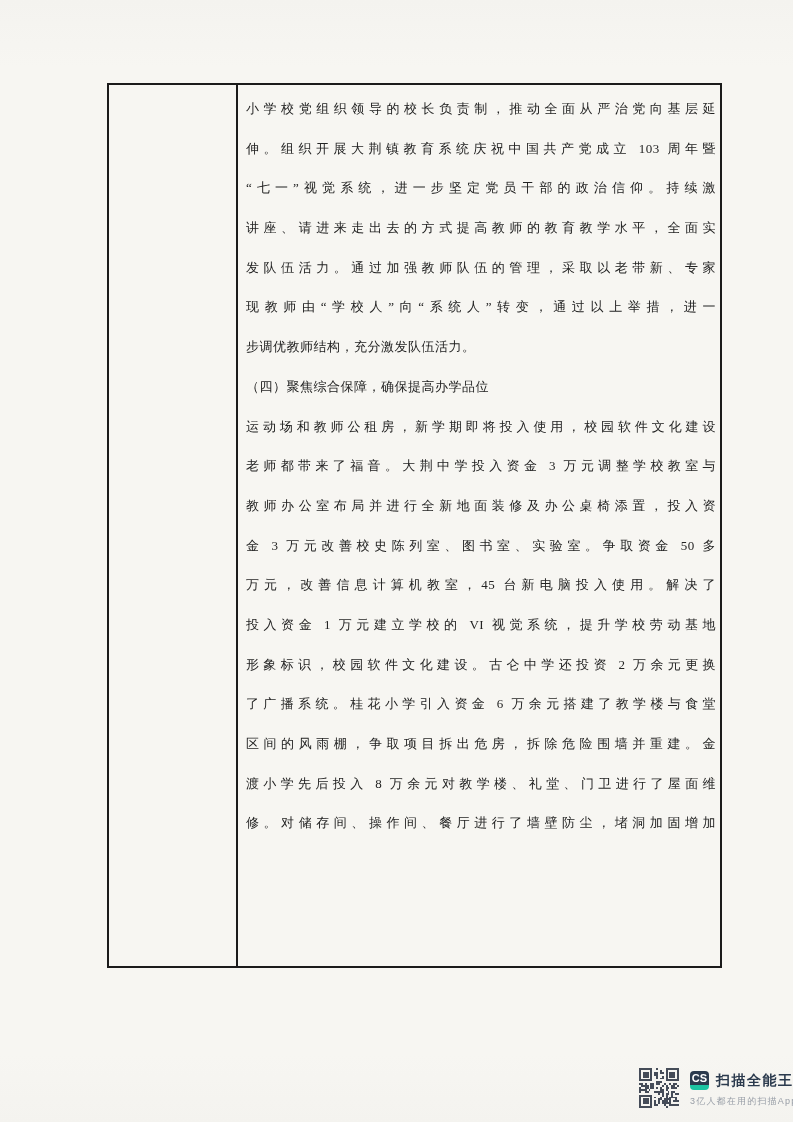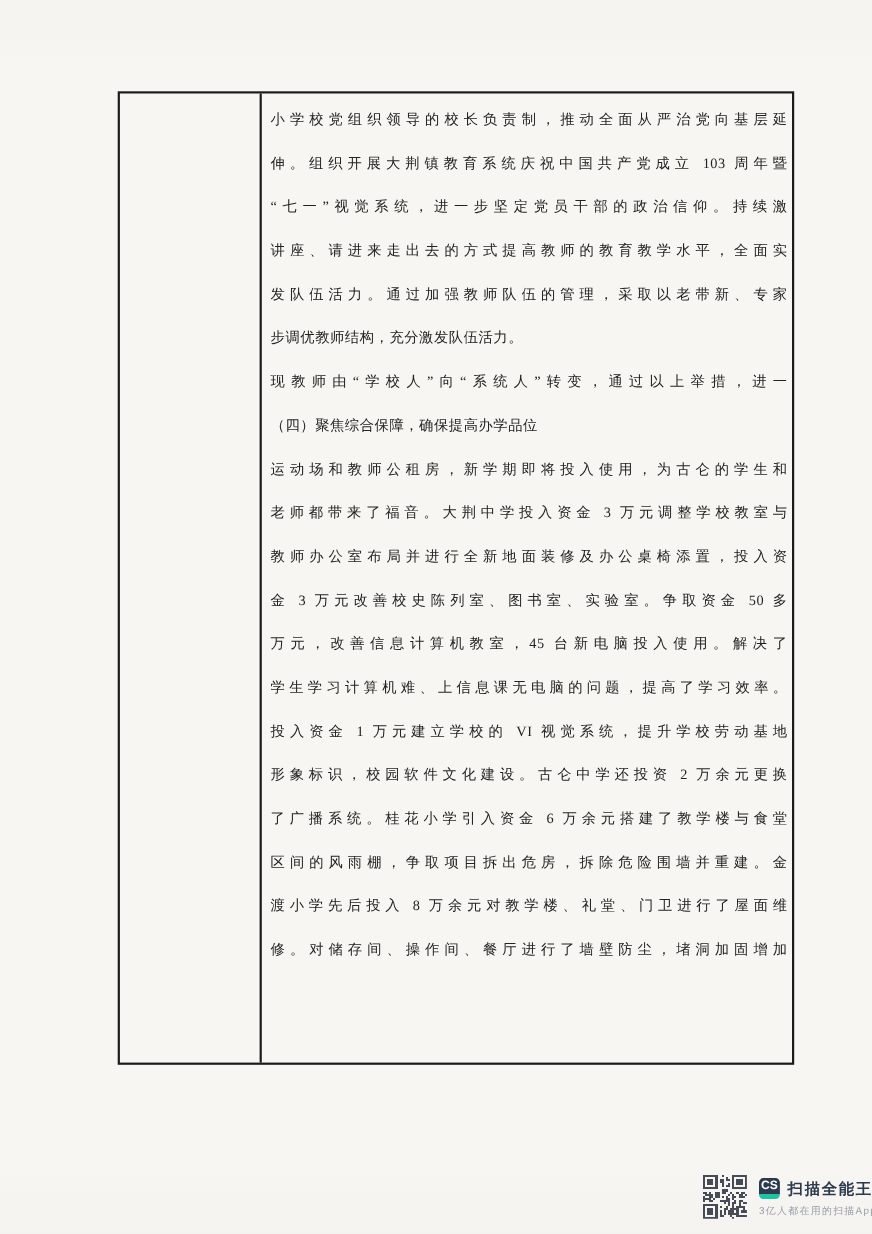--- a/index.html
+++ b/index.html
@@ -62,29 +62,28 @@
 <div class="page">
 
   <div class="doc-table">
     <div class="cell-left"></div>
     <div class="cell-right">
       <div class="line">小学校党组织领导的校长负责制，推动全面从严治党向基层延</div>
       <div class="line">伸。组织开展大荆镇教育系统庆祝中国共产党成立 103 周年暨</div>
       <div class="line">“七一”视觉系统，进一步坚定党员干部的政治信仰。持续激</div>
       <div class="line">讲座、请进来走出去的方式提高教师的教育教学水平，全面实</div>
       <div class="line">发队伍活力。通过加强教师队伍的管理，采取以老带新、专家</div>
+      <div class="line">现教师由“学校人”向“系统人”转变，通过以上举措，进一</div>
       <div class="line short">步调优教师结构，充分激发队伍活力。</div>
-      <div class="line">现教师由“学校人”向“系统人”转变，通过以上举措，进一</div>
       <div class="line short">（四）聚焦综合保障，确保提高办学品位</div>
-      <div class="line">运动场和教师公租房，新学期即将投入使用，为古仑的学生和</div>
+      <div class="line">运动场和教师公租房，新学期即将投入使用，校园软件文化建设</div>
       <div class="line">老师都带来了福音。大荆中学投入资金 3 万元调整学校教室与</div>
       <div class="line">教师办公室布局并进行全新地面装修及办公桌椅添置，投入资</div>
       <div class="line">金 3 万元改善校史陈列室、图书室、实验室。争取资金 50 多</div>
       <div class="line">万元，改善信息计算机教室，45 台新电脑投入使用。解决了</div>
-      <div class="line">学生学习计算机难、上信息课无电脑的问题，提高了学习效率。</div>
       <div class="line">投入资金 1 万元建立学校的 VI 视觉系统，提升学校劳动基地</div>
       <div class="line">形象标识，校园软件文化建设。古仑中学还投资 2 万余元更换</div>
       <div class="line">了广播系统。桂花小学引入资金 6 万余元搭建了教学楼与食堂</div>
       <div class="line">区间的风雨棚，争取项目拆出危房，拆除危险围墙并重建。金</div>
       <div class="line">渡小学先后投入 8 万余元对教学楼、礼堂、门卫进行了屋面维</div>
       <div class="line">修。对储存间、操作间、餐厅进行了墙壁防尘，堵洞加固增加</div>
     </div>
   </div>
 
   <div class="watermark">

